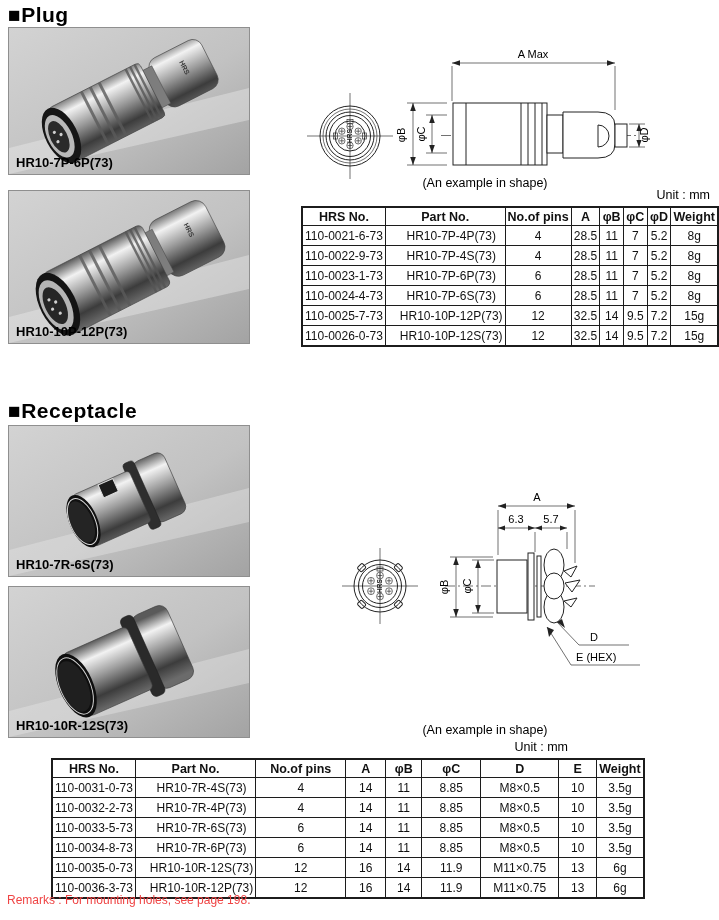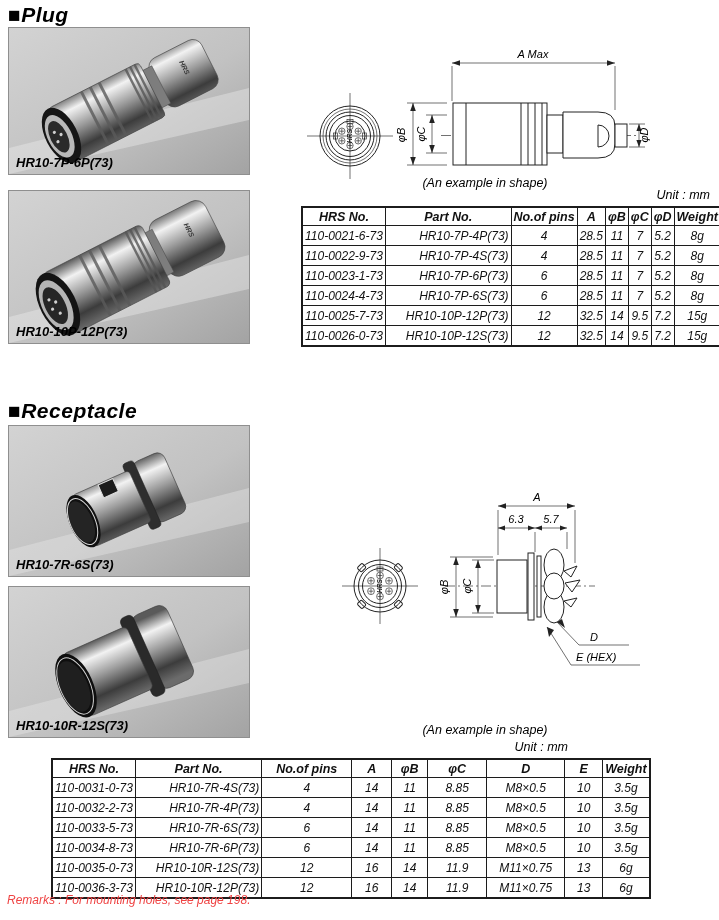--- a/index.html
+++ b/index.html
@@ -1,31 +1,31 @@
 <!DOCTYPE html>
 <html><head>
 <meta charset="utf-8">
 <style>
   html,body{margin:0;padding:0;background:#fff;}
   #page{position:relative;width:719px;height:920px;background:#fff;
         font-family:"Liberation Sans","DejaVu Sans",sans-serif;color:#111;overflow:hidden;}
-  .abs{position:absolute;font-style:italic;}
+  .abs{position:absolute;}
   .section-heading{font-size:21px;font-weight:700;letter-spacing:0.5px;color:#000;}
   .photo{border:1px solid #8f8f8f;overflow:hidden;}
   .photo svg{display:block;}
   .photo-caption{position:absolute;left:7px;bottom:4px;font-size:13px;font-weight:600;color:#000;}
   .example-caption{font-size:12.5px;color:#000;text-align:center;width:250px;}
   .unit-label{font-size:12.5px;color:#000;text-align:right;}
   table.spec{border-collapse:collapse;table-layout:fixed;background:#fff;
              border:2px solid #1c1c1c;font-size:12px;margin-left:44px;}
   table.spec th,table.spec td{border:1px solid #1c1c1c;text-align:center;
              padding:0 2px;overflow:hidden;white-space:nowrap;}
   table.spec th{height:17px;font-size:12.5px;font-weight:700;}
   table.spec td{height:19px;font-weight:400;}
-  table.spec td:nth-child(2){text-align:right;padding-left:20px;}
+  table.spec td:nth-child(2){text-align:center;padding-left:14px;}
   .remarks{font-size:12px;color:#ef4444;}
   .drawing svg{display:block;}
   .dwg-line{stroke:#222;stroke-width:1;fill:none;}
   .dwg-thin{stroke:#333;stroke-width:0.7;fill:none;}
   .dwg-fill{stroke:#222;stroke-width:1;fill:#fff;}
   .dwg-arrow{fill:#222;stroke:none;}
   .dwg-text{font-size:11px;fill:#000;}
 </style>
 </head>
 <body>

